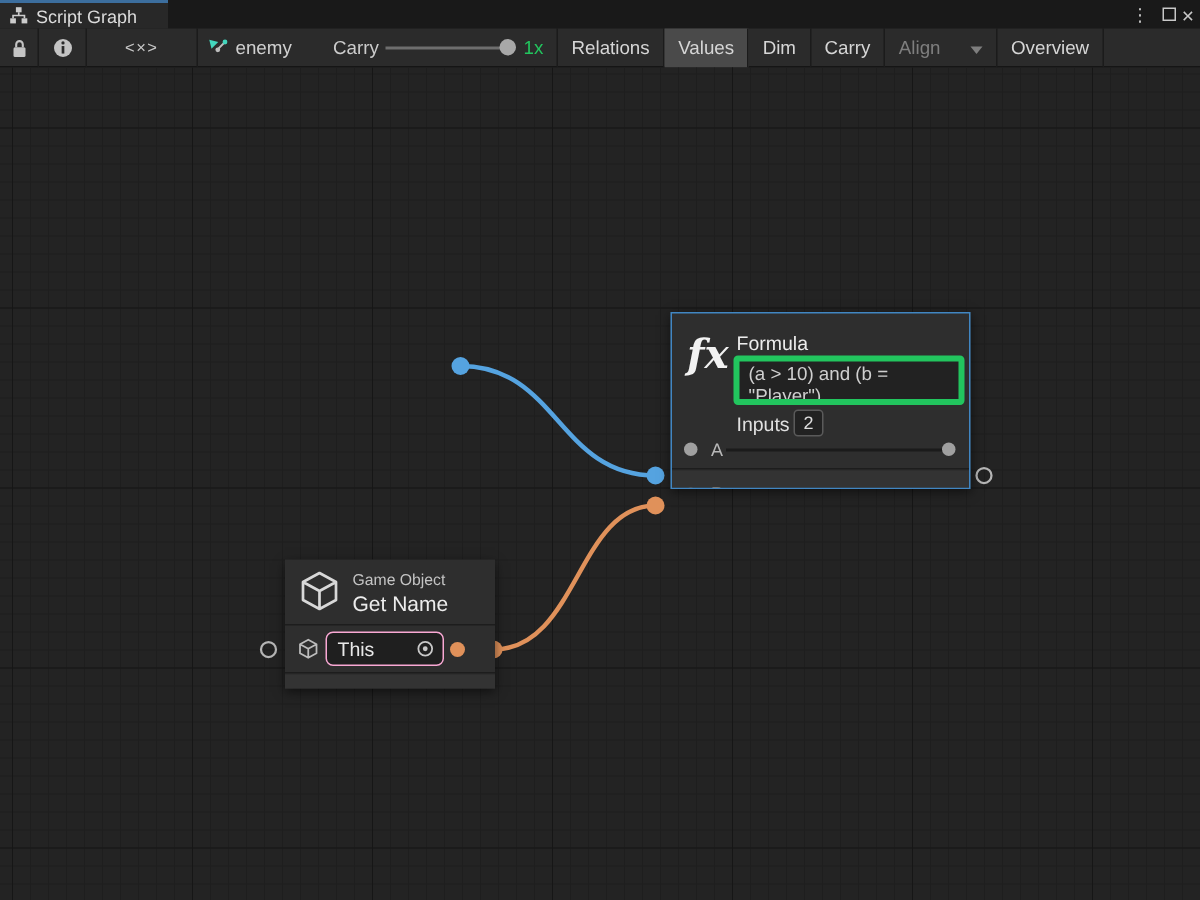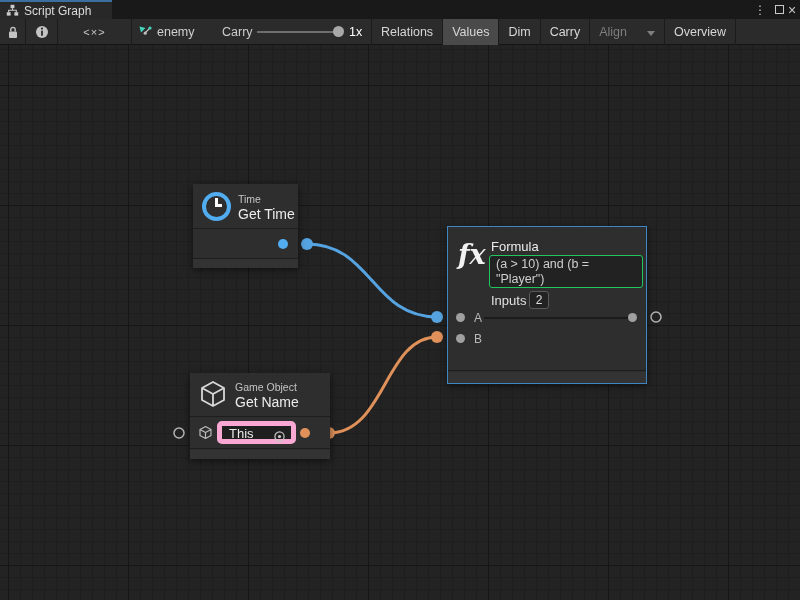--- a/index.html
+++ b/index.html
@@ -20,21 +20,21 @@
   
   .toolbar { position:absolute; left:0; top:19px; width:800px; height:26px; background:#2b2b2b;
              border-bottom:1px solid #151515; color:#d6d6d6; font-size:12.5px; }
   .tdiv { position:absolute; top:0; width:1px; height:26px; background:#1b1b1b; }
   .ticon { position:absolute; top:0; height:26px; display:flex; align-items:center; justify-content:center; }
   .codeglyph { color:#c8c8c8; font-size:11px; letter-spacing:1px; }
   .breadcrumb { position:absolute; left:138px; top:0; height:26px; display:flex; align-items:center; gap:5px; color:#d0d0d0; }
   .zoomlabel { position:absolute; left:222px; top:6px; color:#cccccc; }
   .zoomtrack { position:absolute; left:257px; top:12px; width:82px; height:2px; background:#6e6e6e; }
   .zoomhandle { position:absolute; left:333px; top:7px; width:11px; height:11px; border-radius:50%; background:#a8a8a8; }
-  .zoomval { position:absolute; left:349px; top:6px; color:#ffffff; }
+  .zoomval { position:absolute; left:349px; top:6px; color:#22c55e; }
   .btnrow { position:absolute; left:372px; top:0; height:26px; display:flex; }
   .tbtn { height:26px; display:flex; align-items:center; padding:0 9px; border-right:1px solid #1b1b1b;
           color:#d6d6d6; white-space:nowrap; gap:5px; }
   .tbtn.active { background:#4a4a4a;text-align:center; }
   .tbtn.disabled { color:#7e7e7e;gap:20px; }
   .drop { width:0; height:0; border-left:4px solid transparent; border-right:4px solid transparent;
           border-top:5px solid #7e7e7e; margin-top:2px; }
 
   
   .canvas { position:absolute; left:0; top:45px; width:800px; height:555px;
@@ -61,30 +61,30 @@
   
   .clock { position:absolute; left:9px; top:8px; width:29px; height:29px; border-radius:50%;
            border:4px solid #52acf0; }
   .clock .h1 { position:absolute; left:9px; top:2px; width:2.5px; height:8px; background:#ffffff; }
   .clock .h2 { position:absolute; left:9px; top:8px; width:7px; height:2.5px; background:#ffffff; }
 
   
   .fx { position:absolute; left:10px; top:12px; font-family:"DejaVu Serif", serif; font-style:italic;
         font-weight:bold; font-size:27px; color:#f2f2f2; }
   .exprfield { position:absolute; left:41px; top:28px; width:154px; height:33px; background:#222222;
-               border:1px solid #22c55e; border-radius:3px; padding:1px 6px; font-size:12.5px;
+               border:4px solid #22c55e; border-radius:3px; padding:1px 6px; font-size:12.5px;
                line-height:15px; color:#cfcfcf; overflow:hidden; }
   .inputsbox { position:absolute; left:81px; top:64px; width:20px; height:18px; background:#222222;
                border:1px solid #5a5a5a; border-radius:3px; color:#dddddd; font-size:12px;
                display:flex; align-items:center; justify-content:center; }
   .relline { position:absolute; left:36px; top:90px; width:145px; height:1.5px; background:#1b1b1b; }
 
   
   .thisfield { position:absolute; left:27px; top:48px; width:79px; height:23px; background:#1f1f1f;
-               border:5px solid #f9a8d4; border-radius:5px; display:flex; 
+               border:1px solid #f9a8d4; border-radius:5px; display:flex; align-items:center;
                padding-left:7px; color:#e8e8e8; font-size:13px; }
   .picker { position:absolute; right:5px; top:4px; }
 </style>
 </head>
 <body>
 
 <div class="tabbar">
   <div class="tab">
     <svg width="13" height="13" viewBox="0 0 13 13">
       <rect x="4.6" y="0.8" width="3.8" height="3.4" fill="#cccccc"></rect>
@@ -171,34 +171,22 @@
     <circle cx="437" cy="272" r="6" fill="#55a3e0"></circle>
 
     <path d="M 329 388 C 385 388, 385 292, 437 292" stroke="#e0915a" stroke-width="3" fill="none"></path>
     <circle cx="329" cy="388" r="6" fill="#e0915a"></circle>
     <circle cx="437" cy="292" r="6" fill="#e0915a"></circle>
 
     <circle cx="179" cy="388" r="5" fill="none" stroke="#b5b5b5" stroke-width="1.5"></circle>
     <circle cx="656" cy="272" r="5" fill="none" stroke="#b5b5b5" stroke-width="1.5"></circle>
   </svg>
 
-  <div class="node" style="left:193px;top:139px;width:105px;height:84px">
-    <div class="clock">
-        <div class="h1"></div>
-        <div class="h2"></div>
-      </div>
-    <span class="subtitle" style="left:45px;top:9px">Time</span>
-    <span class="ntitle" style="left:45px;top:22px">Get Time</span>
-    <div class="ndiv" style="top:44px"></div>
-    <div class="portdot" style="left:85px;top:55px;width:10px;height:10px;background:#52acf0"></div>
-    <div class="ndiv" style="top:74px"></div>
-    <div class="nfooter" style="height:9px"></div>
-  </div>
-
-  <div class="node selected" style="left:447px;top:181px;width:200px;height:158px">
+
+  <div class="node selected" style="left:447px;top:163px;width:200px;height:118px">
     <span class="fx">fx</span>
     <span class="ntitle" style="left:43px;top:12px;font-size:13px">Formula</span>
     <div class="exprfield">(a &gt; 10) and (b = "Player")</div>
     <span class="ntitle" style="left:43px;top:66px;font-size:13px;color:#e0e0e0">Inputs</span>
     <div class="inputsbox">2</div>
     <div class="relline"></div>
     <div class="portdot" style="left:8px;top:86px;width:9px;height:9px;background:#a0a0a0"></div>
     <span class="portlabel" style="left:26px;top:84px">A</span>
     <div class="portdot" style="left:180px;top:86px;width:9px;height:9px;background:#a0a0a0"></div>
     <div class="portdot" style="left:8px;top:107px;width:9px;height:9px;background:#a0a0a0"></div>

